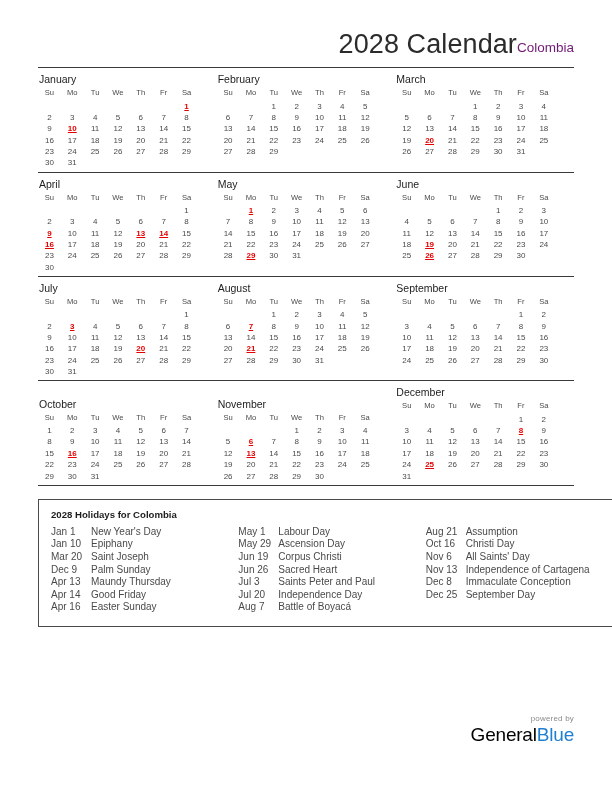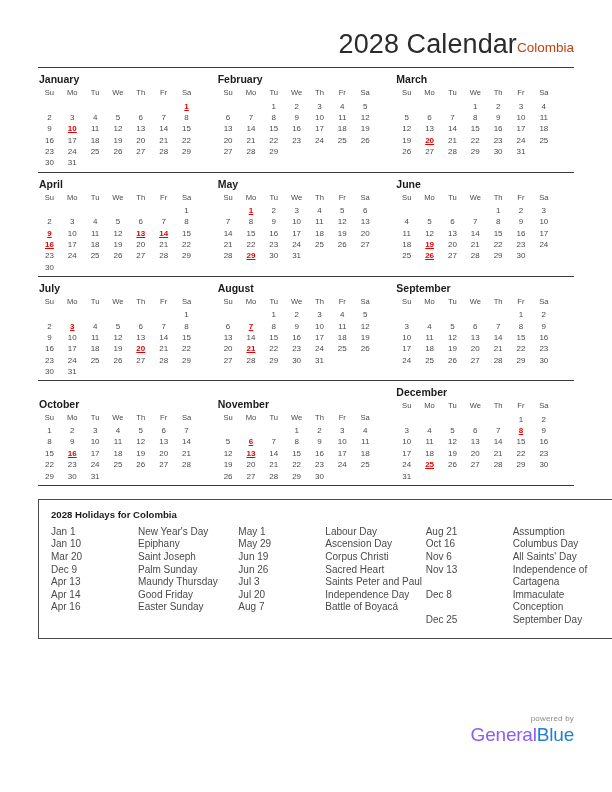--- a/index.html
+++ b/index.html
@@ -31,21 +31,21 @@
   }
   .cal-title {
     font-size: 27px;
     font-weight: 400;
     color: #2b2b2b;
     letter-spacing: 0.1px;
     line-height: 1.05;
   }
   .cal-country {
     font-size: 13.5px;
-    color: #c2410c;
+    color: #701a75;
     padding-bottom: 3px;
   }
   
   .months {
     width: 536px;
   }
   .month-row {
     display: flex;
     border-top: 1.1px solid #3a3a3a;
     padding-top: 4px;
@@ -54,21 +54,21 @@
   .month-row.last {
     border-bottom: 1.1px solid #3a3a3a;
     align-items: flex-end;
   }
   .month {
     width: 33.3333%;
     padding-right: 4px;
   }
   .month-name {
     font-size: 10.5px;
-    font-weight: bold;
+    font-weight: normal;
     color: #1c1c1c;
     padding: 1px 0 3px 1px;
   }
   table.mgrid {
     border-collapse: collapse;
     width: 160px;
     table-layout: fixed;
   }
   table.mgrid th {
     font-size: 7.6px;
@@ -116,39 +116,39 @@
     display: flex;
     font-size: 10px;
     color: #4a4a4a;
     line-height: 12.6px;
   }
   .holiday-date {
     width: 42px;
     flex: 0 0 42px;
     padding-left: 2px;
   }
-  .holiday-name { flex: 1; margin-left: 47px; }
+  .holiday-name { flex: 1; }
   
   .footer {
     position: absolute;
     right: 38px;
     bottom: 46px;
     text-align: right;
   }
   .powered {
     font-size: 8px;
     color: #8a8a8a;
     letter-spacing: 0.2px;
     padding-bottom: 1px;
   }
   .logo {
     font-size: 19px;
     letter-spacing: -0.2px;
   }
-  .logo .g { color: #8b5cf6; text-align: right; }
+  .logo .g { color: #000000; text-align: right; }
   .logo .b { color: #1f7fd0; }
 </style>
 </head>
 <body>
 
 <div class="page">
 
   <div class="header">
     <div class="cal-title">2028 Calendar</div>
     <div class="cal-country">Colombia</div>
@@ -1020,21 +1020,21 @@
             <span class="holiday-name">Battle of Boyacá</span>
           </div>
         </div>
         <div class="holidays-col">
           <div class="holiday-item">
             <span class="holiday-date">Aug 21</span>
             <span class="holiday-name">Assumption</span>
           </div>
           <div class="holiday-item">
             <span class="holiday-date">Oct 16</span>
-            <span class="holiday-name">Columbus Day</span>
+            <span class="holiday-name">Christi Day</span>
           </div>
           <div class="holiday-item">
             <span class="holiday-date">Nov 6</span>
             <span class="holiday-name">All Saints' Day</span>
           </div>
           <div class="holiday-item">
             <span class="holiday-date">Nov 13</span>
             <span class="holiday-name">Independence of Cartagena</span>
           </div>
           <div class="holiday-item">

